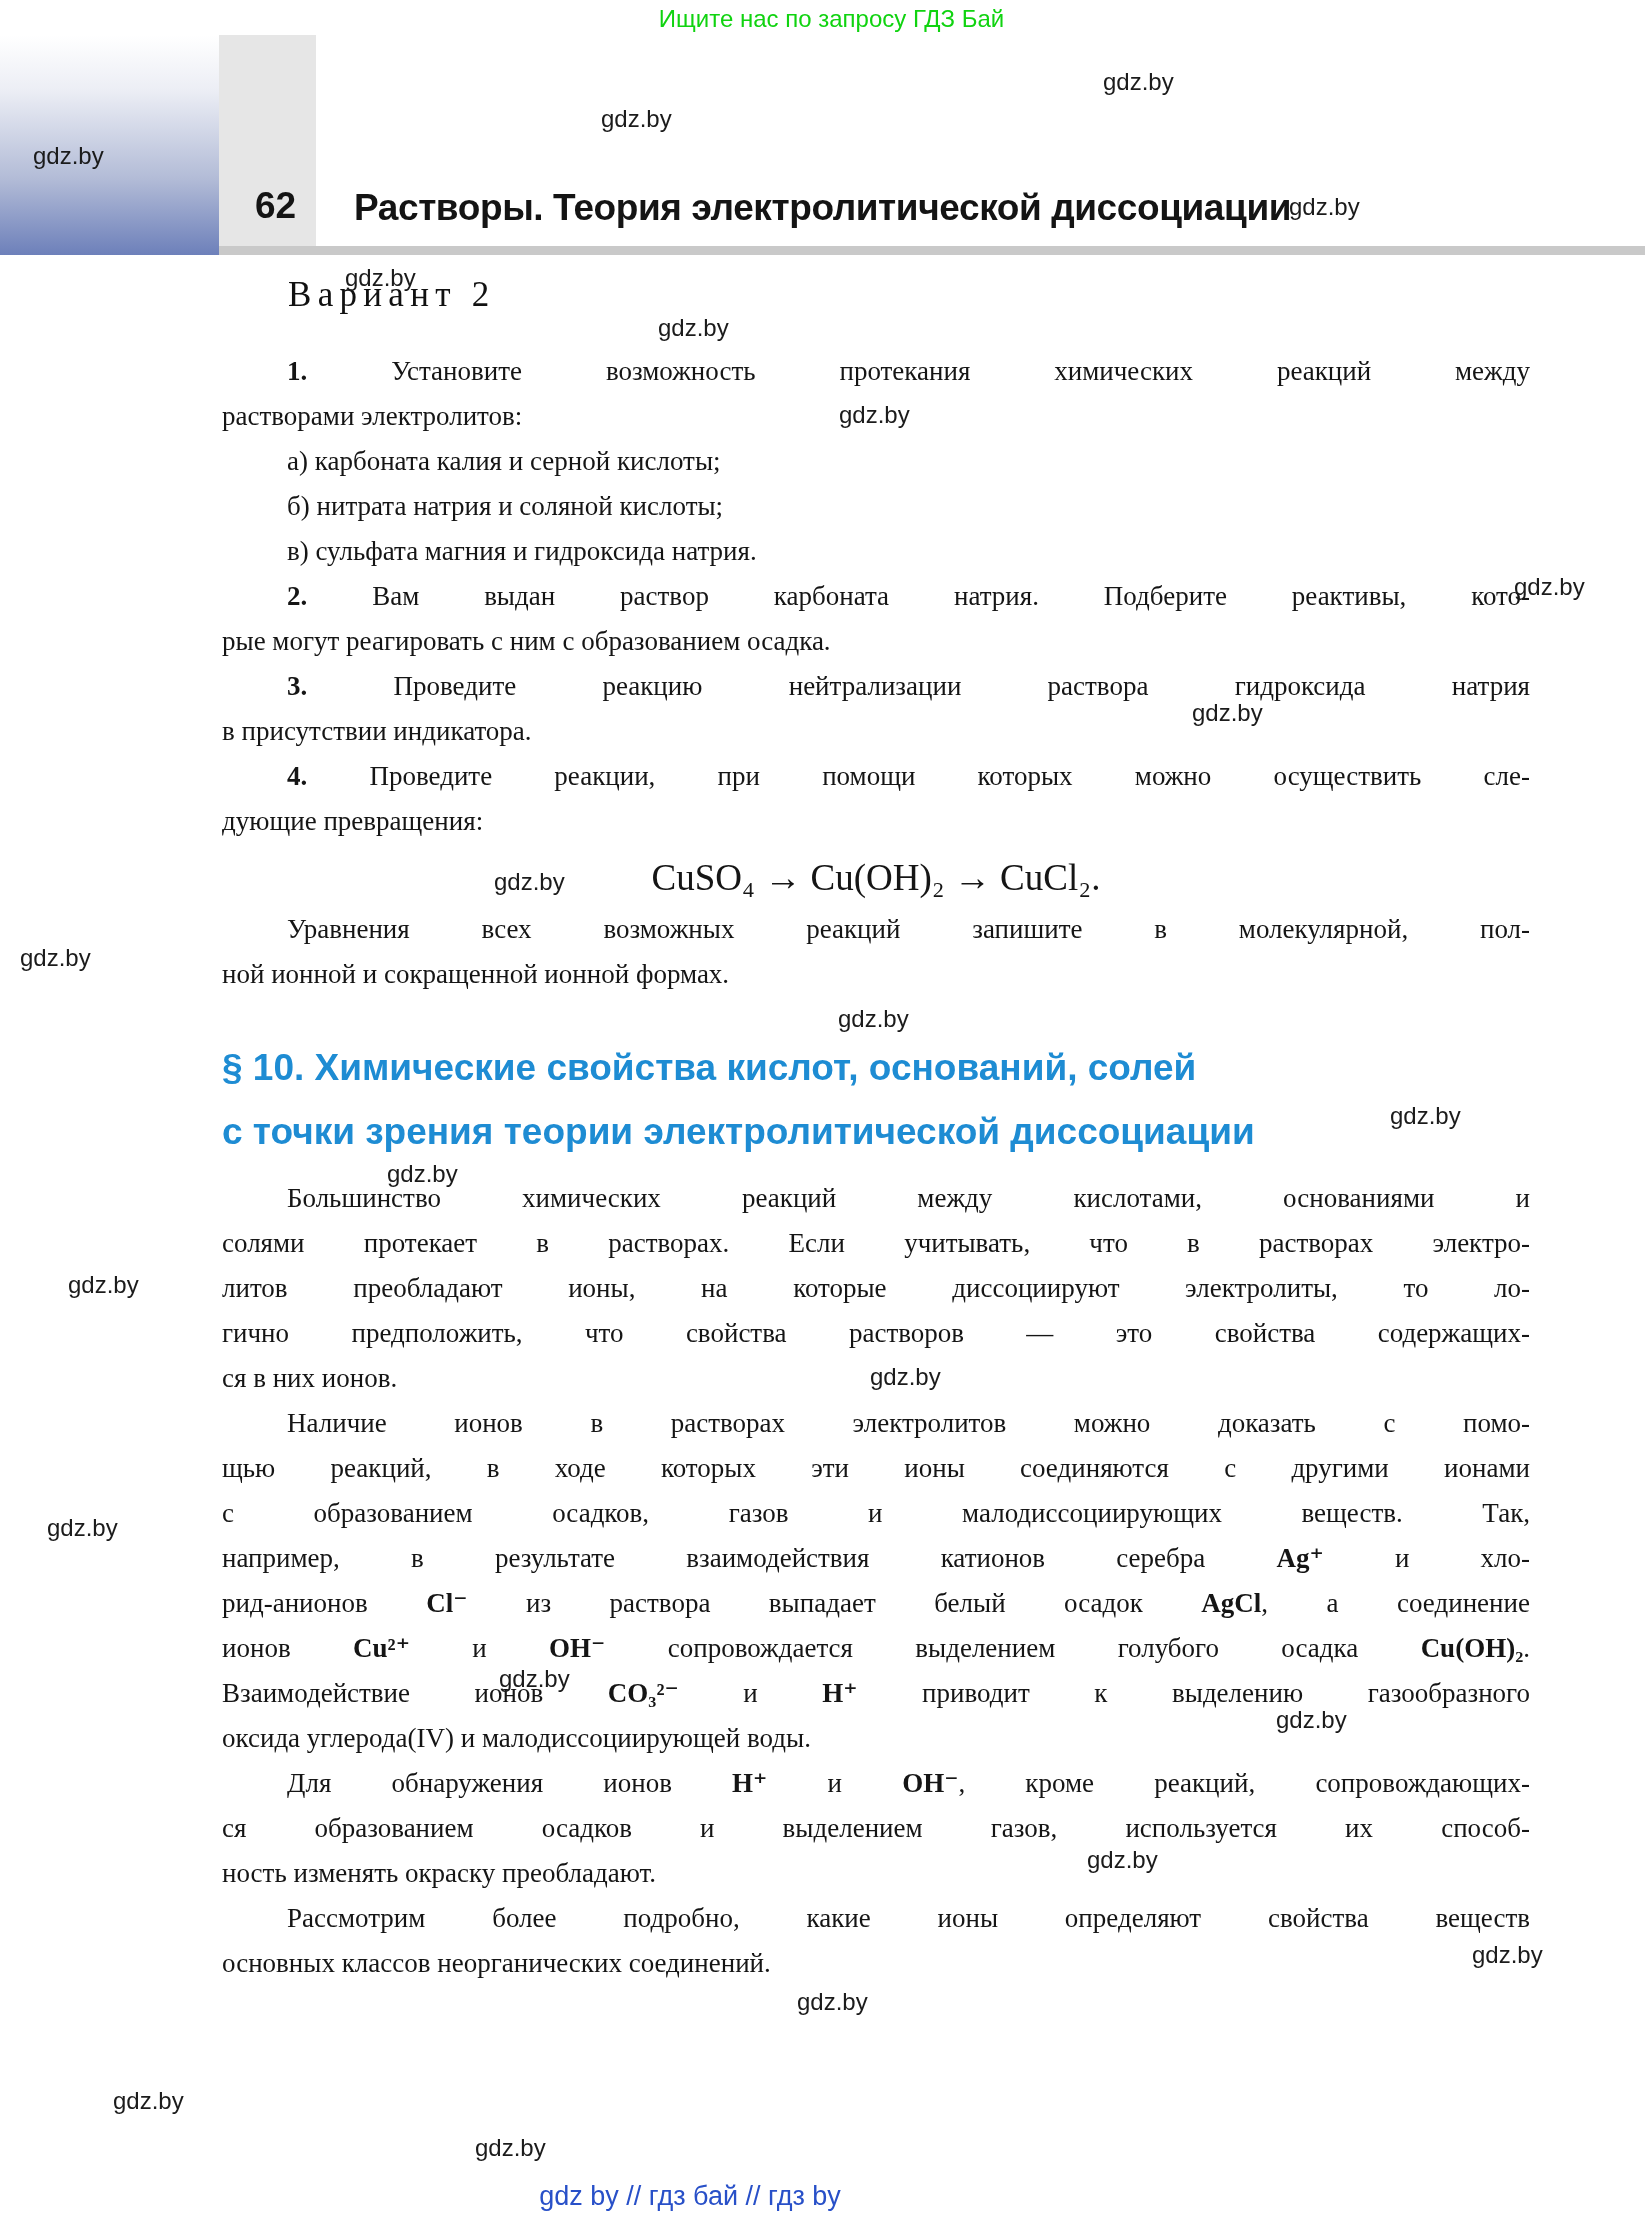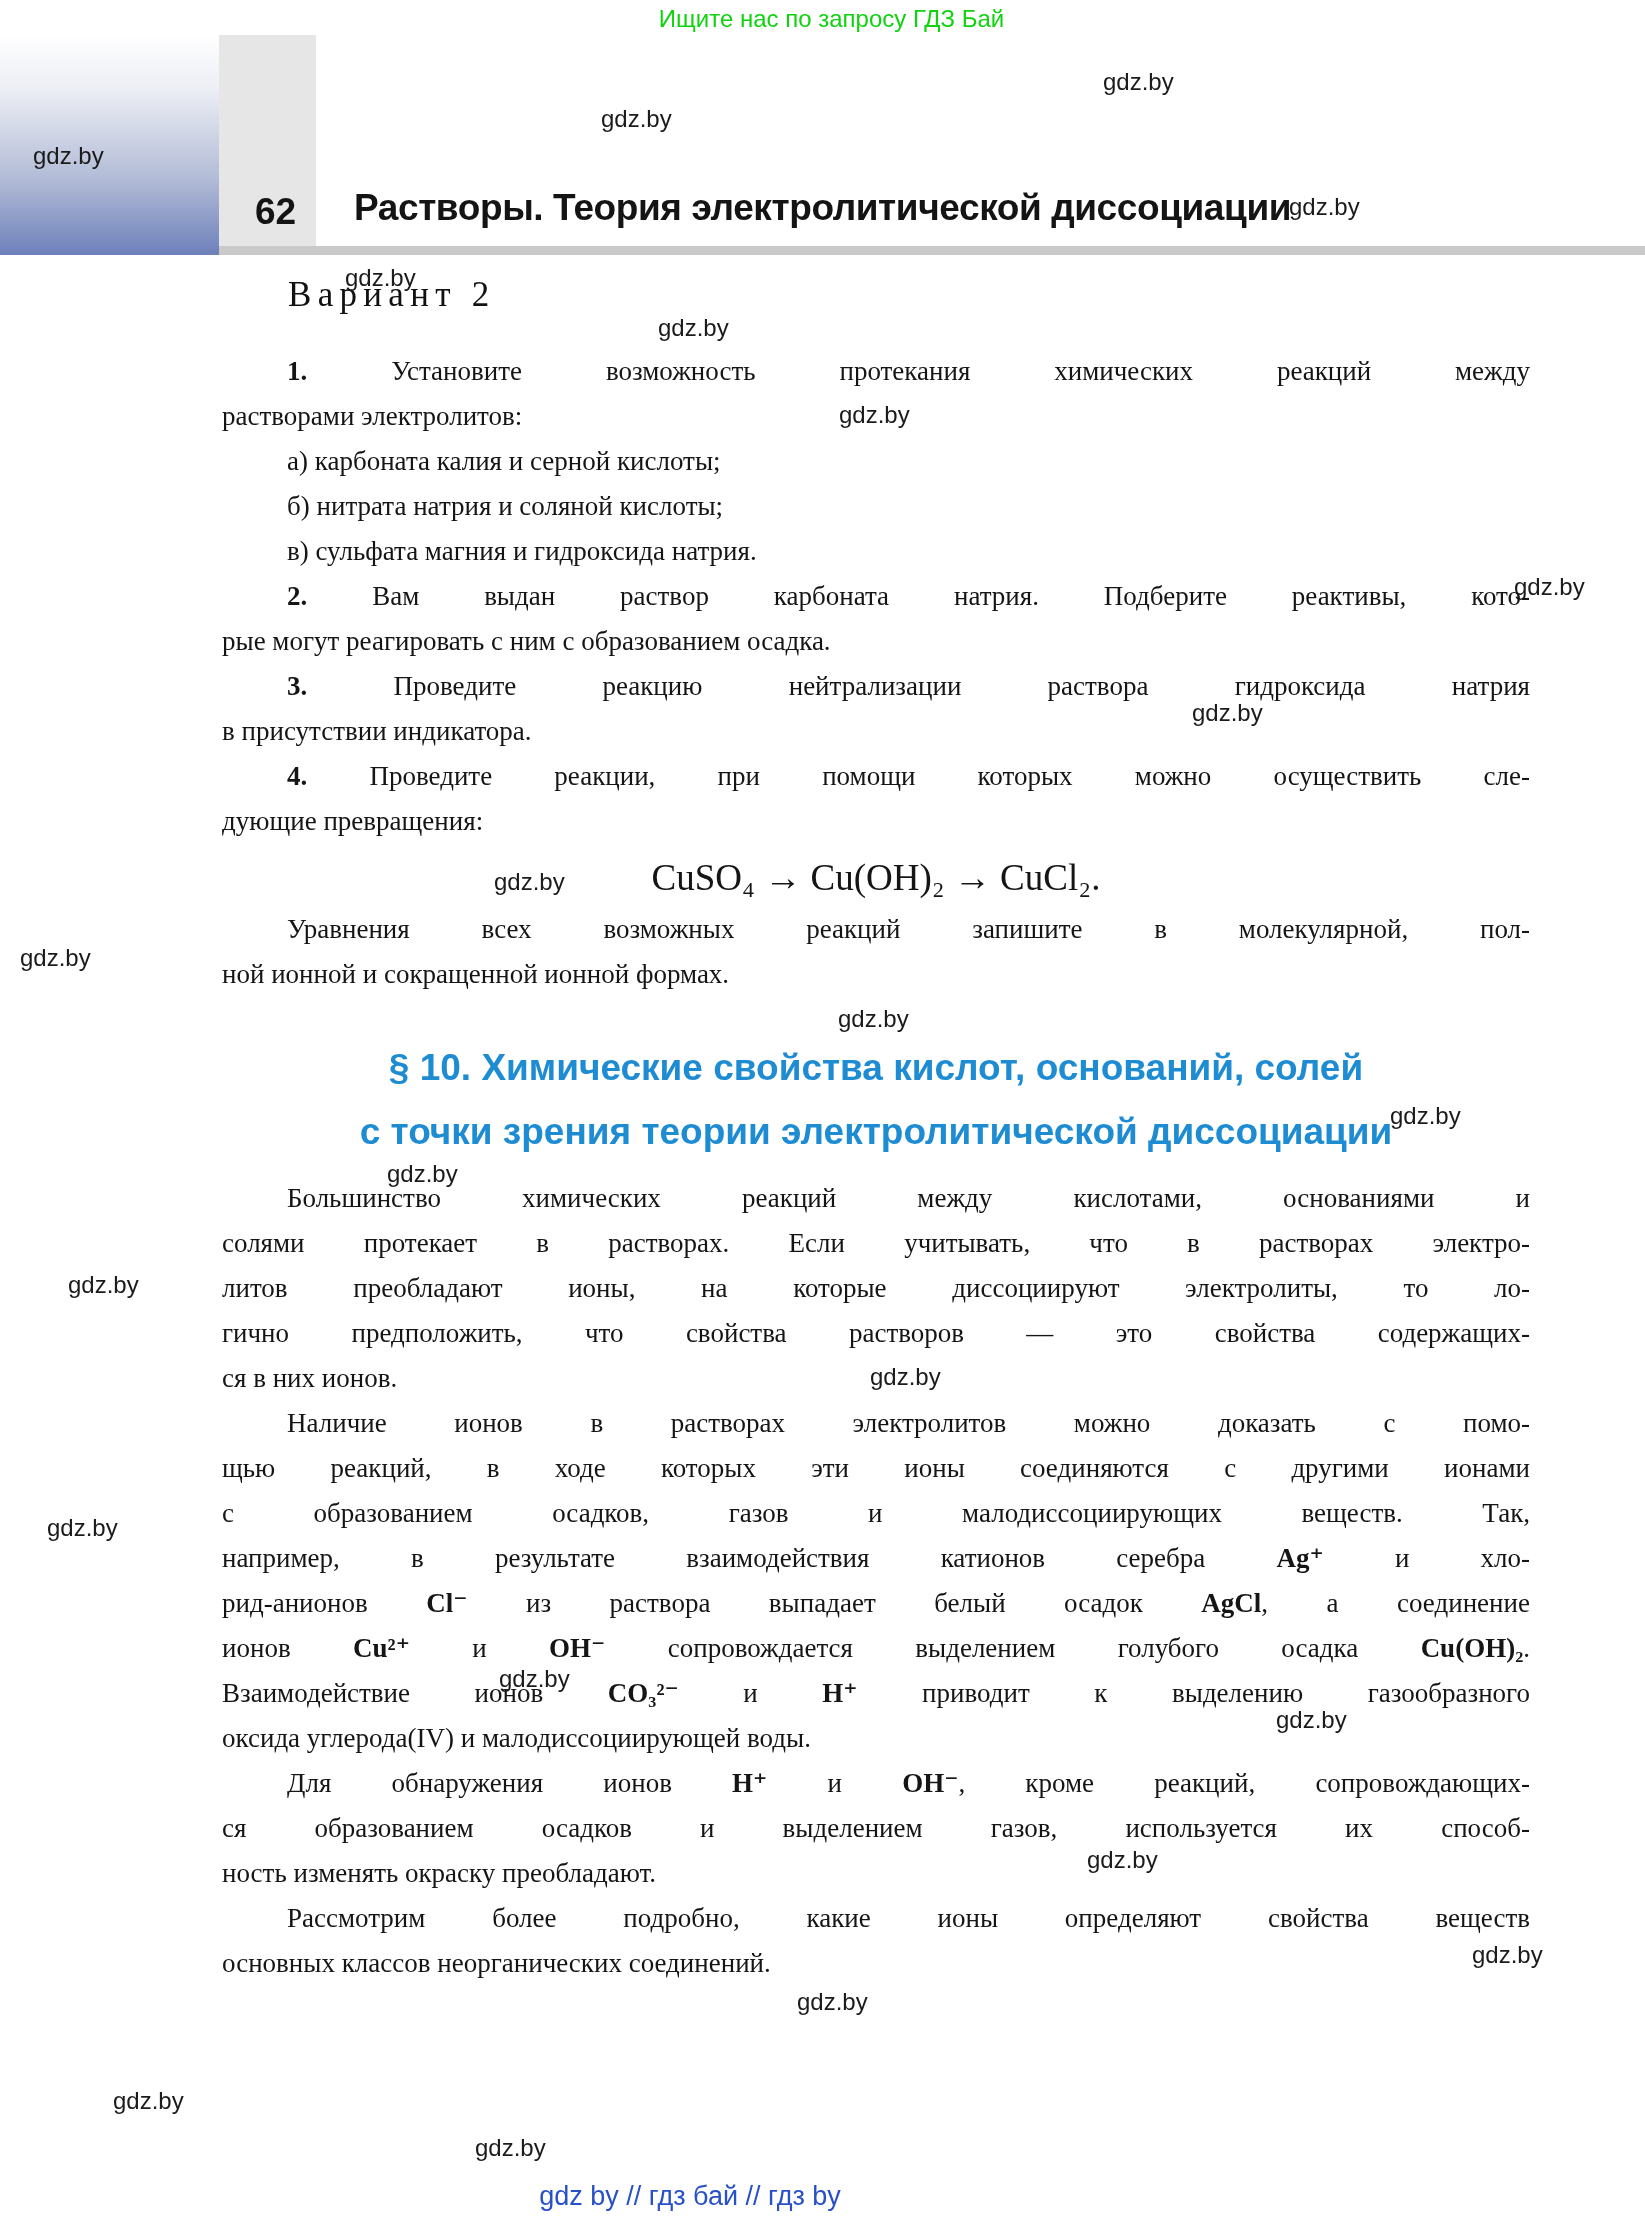--- a/index.html
+++ b/index.html
@@ -14,21 +14,21 @@
     font:24px "Liberation Sans","DejaVu Sans",sans-serif;color:#10d310;
   }
   
   #hdr-blue{
     position:absolute;left:0;top:35px;width:219px;height:220px;
     background:linear-gradient(180deg,#ffffff 0%,#eceef5 25%,#b3bcd7 65%,#6d80ba 100%);
   }
   #hdr-strip{position:absolute;left:219px;top:35px;width:97px;height:220px;background:#e6e6e6;}
   #hdr-num{
     position:absolute;left:219px;top:185px;width:113px;text-align:center;
-    font:bold 37px "Liberation Sans","DejaVu Sans",sans-serif;color:#141414;margin-top:6px;
+    font:bold 37px "Liberation Sans","DejaVu Sans",sans-serif;color:#141414;
   }
   #hdr-title{
     position:absolute;left:354px;top:187px;
     font:bold 37px "Liberation Sans","DejaVu Sans",sans-serif;color:#141414;
     letter-spacing:-0.4px;white-space:nowrap;
   }
   #hdr-rule{position:absolute;left:219px;top:246px;width:1426px;height:8.9px;background:#c9c9c9;}
   
   #variant{
     position:absolute;left:288px;top:275px;
@@ -44,21 +44,21 @@
   .line.flush{text-align:justify;text-align-last:justify;white-space:normal;}
   .line.indent{padding-left:65px;}
   .chem{font-weight:bold;}
   #formula{
     margin-top:4.8px;height:58px;text-align:center;
     font-size:37px;line-height:58px;color:#151515;
   }
   #sec-heading{
     margin-top:39px;
     font:bold 37px/64px "Liberation Sans","DejaVu Sans",sans-serif;
-    color:#1e8cd3;letter-spacing:0;text-align:center;
+    color:#1e8cd3;letter-spacing:0;
   }
   #p-first{margin-top:12px;}
   .para{margin:0;}
   
   .wm{
     position:absolute;font:24px "Liberation Sans","DejaVu Sans",sans-serif;
     color:#1b1b1b;white-space:nowrap;
   }
   
   #footer{

